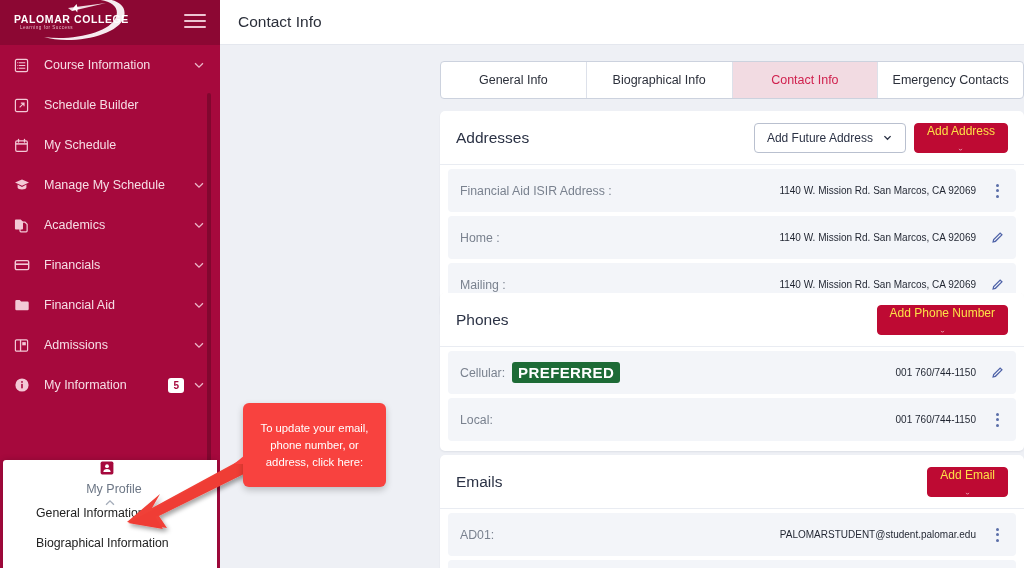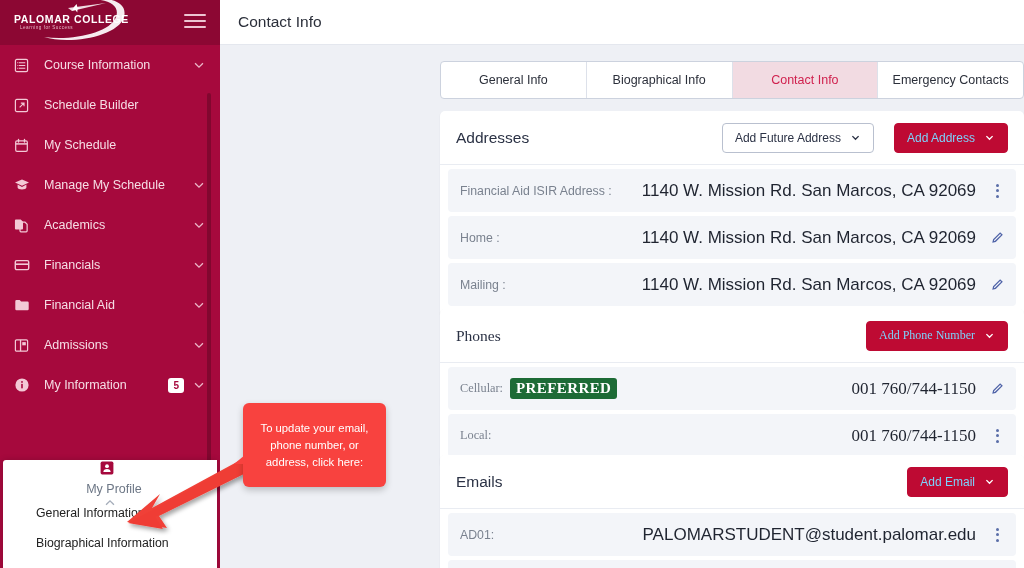--- a/index.html
+++ b/index.html
@@ -104,43 +104,43 @@
   }
   .tab:last-child { border-right: none; }
   .tab.active { background: #f2dbe2; color: #d0214e; }
 
   .card {
     position: absolute; left: 220px; width: 584px;
     background: #ffffff; border-radius: 5px;
     box-shadow: 0 1px 2px rgba(20,30,60,.07);
   }
   #card-addresses { top: 66px; }
-  #card-phones    { top: 264px; font-family: Liberation Serif, serif; }
+  #card-phones    { top: 248px; }
   #card-emails    { top: 410px; }
 
   .card-head {
     display: flex; align-items: center; height: 54px; padding: 0 16px;
     border-bottom: 1px solid #e9ecf2; margin: 0 0px;
   }
   .card-title { font-size: 15.5px; color: #2b3245; flex: 1; }
   .btn {
     display: inline-flex; align-items: center; gap: 9px;
     height: 30px; padding: 0 12px; border-radius: 4px;
     font-size: 12px; cursor: pointer; white-space: nowrap;
   }
   .btn-outline { background: #fff; border: 1px solid #b9c0cf; color: #2b3245; }
-  .btn-primary { background: #be0a33; border: 1px solid #be0a33; color: #7dd3fc; margin-left: 20px; }
+  .btn-primary { background: #be0a33; border: 1px solid #be0a33; color: #fde047; margin-left: 8px; flex-direction: column; }
 
   .row {
     display: flex; align-items: center; height: 43px;
     margin: 4px 8px; padding: 0 10px 0 12px;
     background: #f3f5f9; border-radius: 4px;
   }
   .row .label { font-size: 12.3px; color: #7a828f; display: flex; align-items: center; gap: 7px; }
-  .row .value { margin-left: auto; font-size: 17px; color: #1f2430; padding-right: 12px; }
+  .row .value { margin-left: auto; font-size: 10px; color: #1f2430; padding-right: 12px; }
   .pill {
     background: #1d6b36; color: #fff; font-size: 15px; font-weight: bold;
     letter-spacing: .4px; padding: 2px 6px; border-radius: 3px;
   }
   .act { width: 18px; display: flex; align-items: center; justify-content: center; cursor: pointer; }
   .kebab { display: flex; flex-direction: column; gap: 2.5px; }
   .kebab i { width: 3px; height: 3px; border-radius: 50%; background: #5a6ea8; display: block; }
   .row.empty { height: 30px; overflow: hidden; }
 
   

